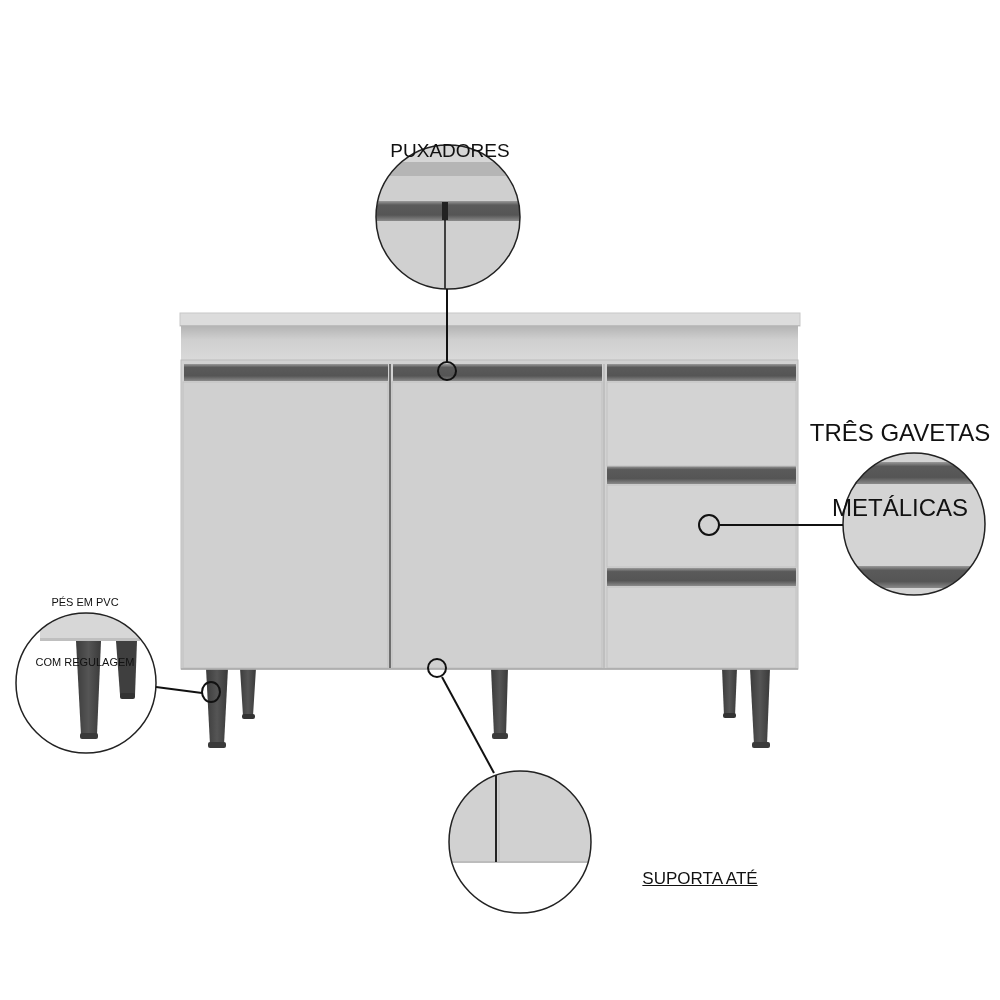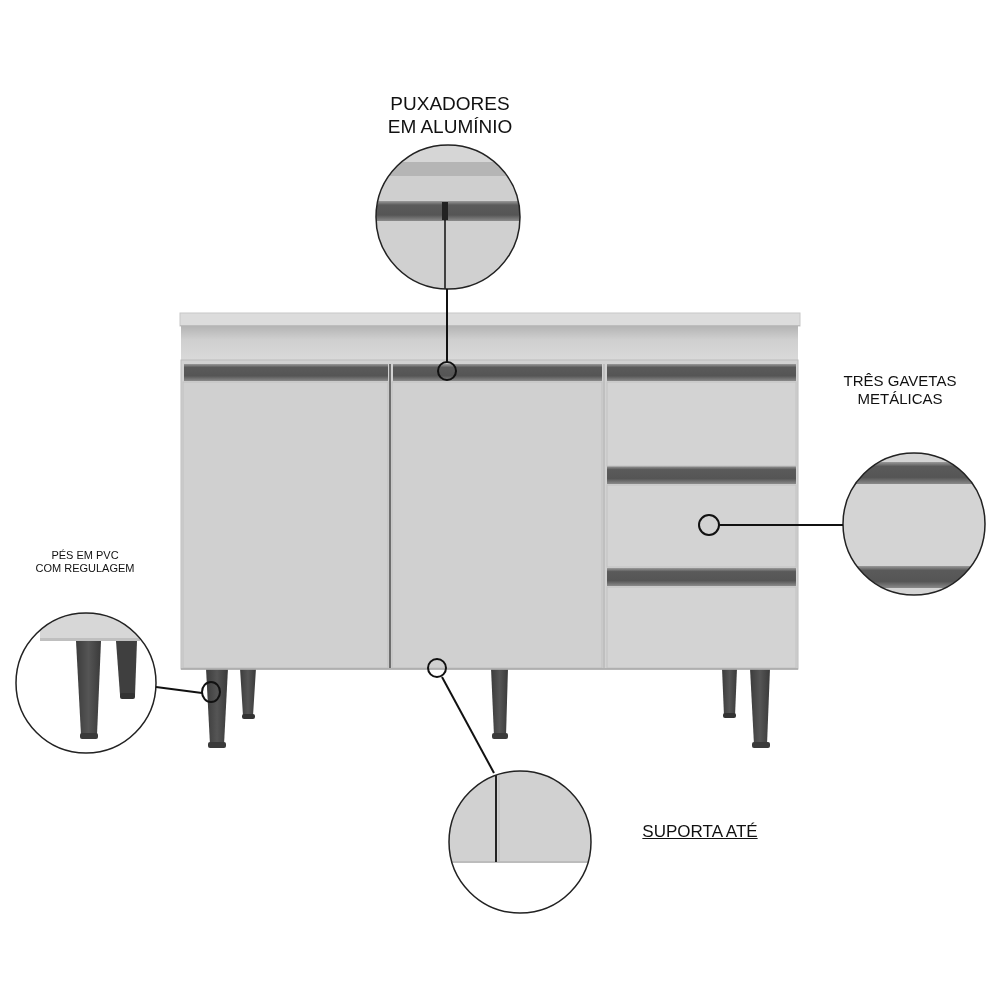--- a/index.html
+++ b/index.html
@@ -3,21 +3,21 @@
 <meta charset="utf-8">
 <style>
   html, body { margin:0; padding:0; background:#ffffff; }
   body { width:1000px; height:1000px; position:relative; overflow:hidden; font-family:"DejaVu Sans", sans-serif; }
   .abs { position:absolute; }
   .label {
     position:absolute; text-align:center; color:#111;
     font-family:"Liberation Sans", sans-serif; line-height:1.22;
     white-space:nowrap;
   }
-  .label span { display:block; }
+  .label span { display:block;margin-top:47px; }
 </style>
 </head>
 <body>
 
 <svg class="abs" style="left:0;top:0" width="1000" height="1000" viewBox="0 0 1000 1000">
   <defs>
     <linearGradient id="handleGrad" x1="0" y1="0" x2="0" y2="1">
       <stop offset="0" stop-color="#9a9a9a"></stop>
       <stop offset="0.2" stop-color="#5a5a5a"></stop>
       <stop offset="0.7" stop-color="#555"></stop>
@@ -133,24 +133,23 @@
       <line x1="499" y1="770" x2="499" y2="862" stroke="#bdbdbd" stroke-width="1"></line>
     </g>
     <circle cx="520" cy="842" r="71" fill="none" stroke="#222" stroke-width="1.5"></circle>
     <line x1="442" y1="677" x2="494" y2="773" stroke="#111" stroke-width="2"></line>
     <circle cx="437" cy="668" r="9" fill="none" stroke="#111" stroke-width="2"></circle>
   </g>
 </svg>
 
 <div class="label" style="left:362px;top:92px;width:176px;font-size:19px;">
   <span>PUXADORES</span>
-  <span>EM ALUMÍNIO</span>
 </div>
 
-<div class="label" style="left:800px;top:372px;width:200px;font-size:15px;line-height:1.18;">
+<div class="label" style="left:800px;top:372px;width:200px;font-size:24px;line-height:1.18;">
   <span>TRÊS GAVETAS</span>
   <span>METÁLICAS</span>
 </div>
 
 <div class="label" style="left:0px;top:549px;width:170px;font-size:11px;">
   <span>PÉS EM PVC</span>
   <span>COM REGULAGEM</span>
 </div>
 
 <div class="label" style="left:595px;top:820px;width:210px;font-size:17px;line-height:1.45;text-decoration:underline;">

